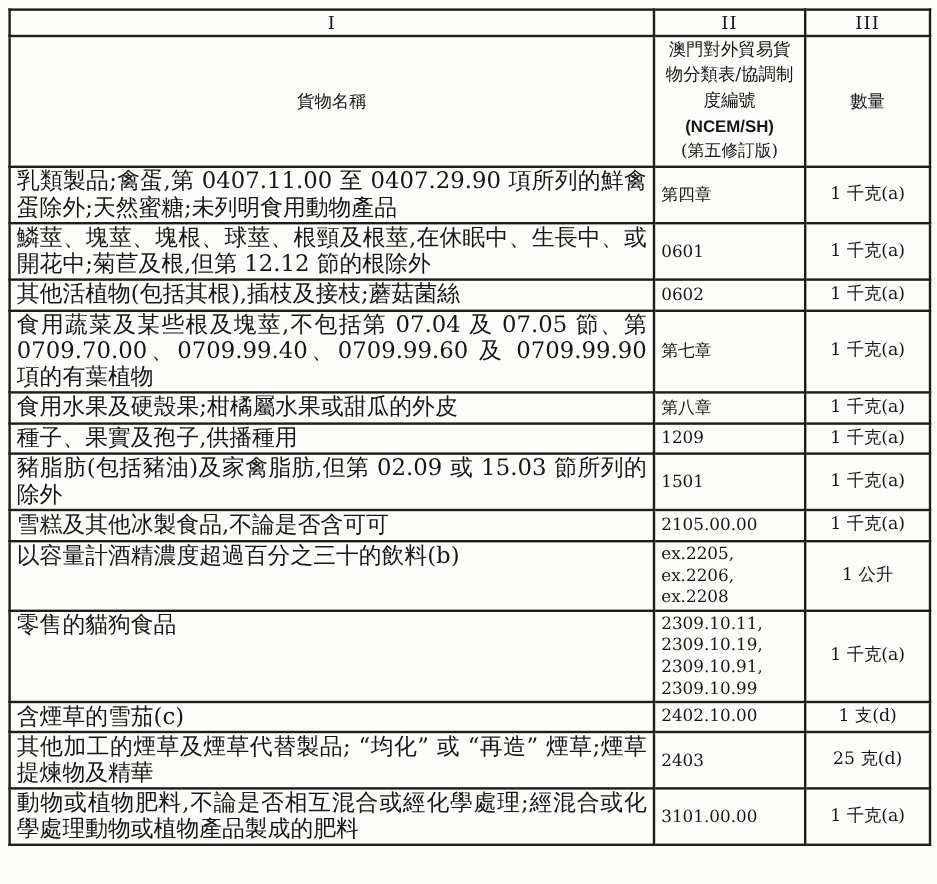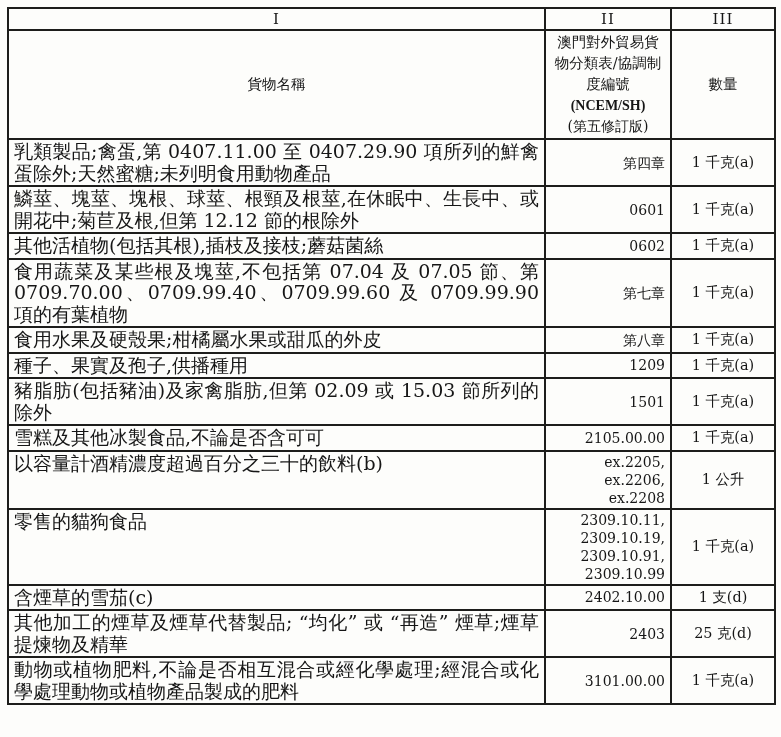--- a/index.html
+++ b/index.html
@@ -49,38 +49,38 @@
   .clsf-line {
     display: block;
     line-height: 21px;
     font-size: 14.5px;
   }
   .ncem-line {
     display: block;
     line-height: 21px;
     font-size: 14px;
     font-weight: bold;
-    font-family: Liberation Serif, serif;
+    font-family: Liberation Sans, sans-serif;
   }
   .edition-line {
     display: block;
     line-height: 21px;
     font-size: 14px;
   }
   
   td.goods-name {
     text-align: justify;
     text-justify: inter-ideograph;
     vertical-align: top;
     font-size: 19px;
     line-height: 21.5px;
     padding: 1px 6px 2px 6px;
   }
   td.code-cell {
-    text-align: right;
+    text-align: left;
     vertical-align: middle;
     font-size: 14px;
     padding: 1px 2px;
   }
   .code-line {
     line-height: 18px;
   }
   td.qty-cell {
     text-align: center;
     vertical-align: middle;

